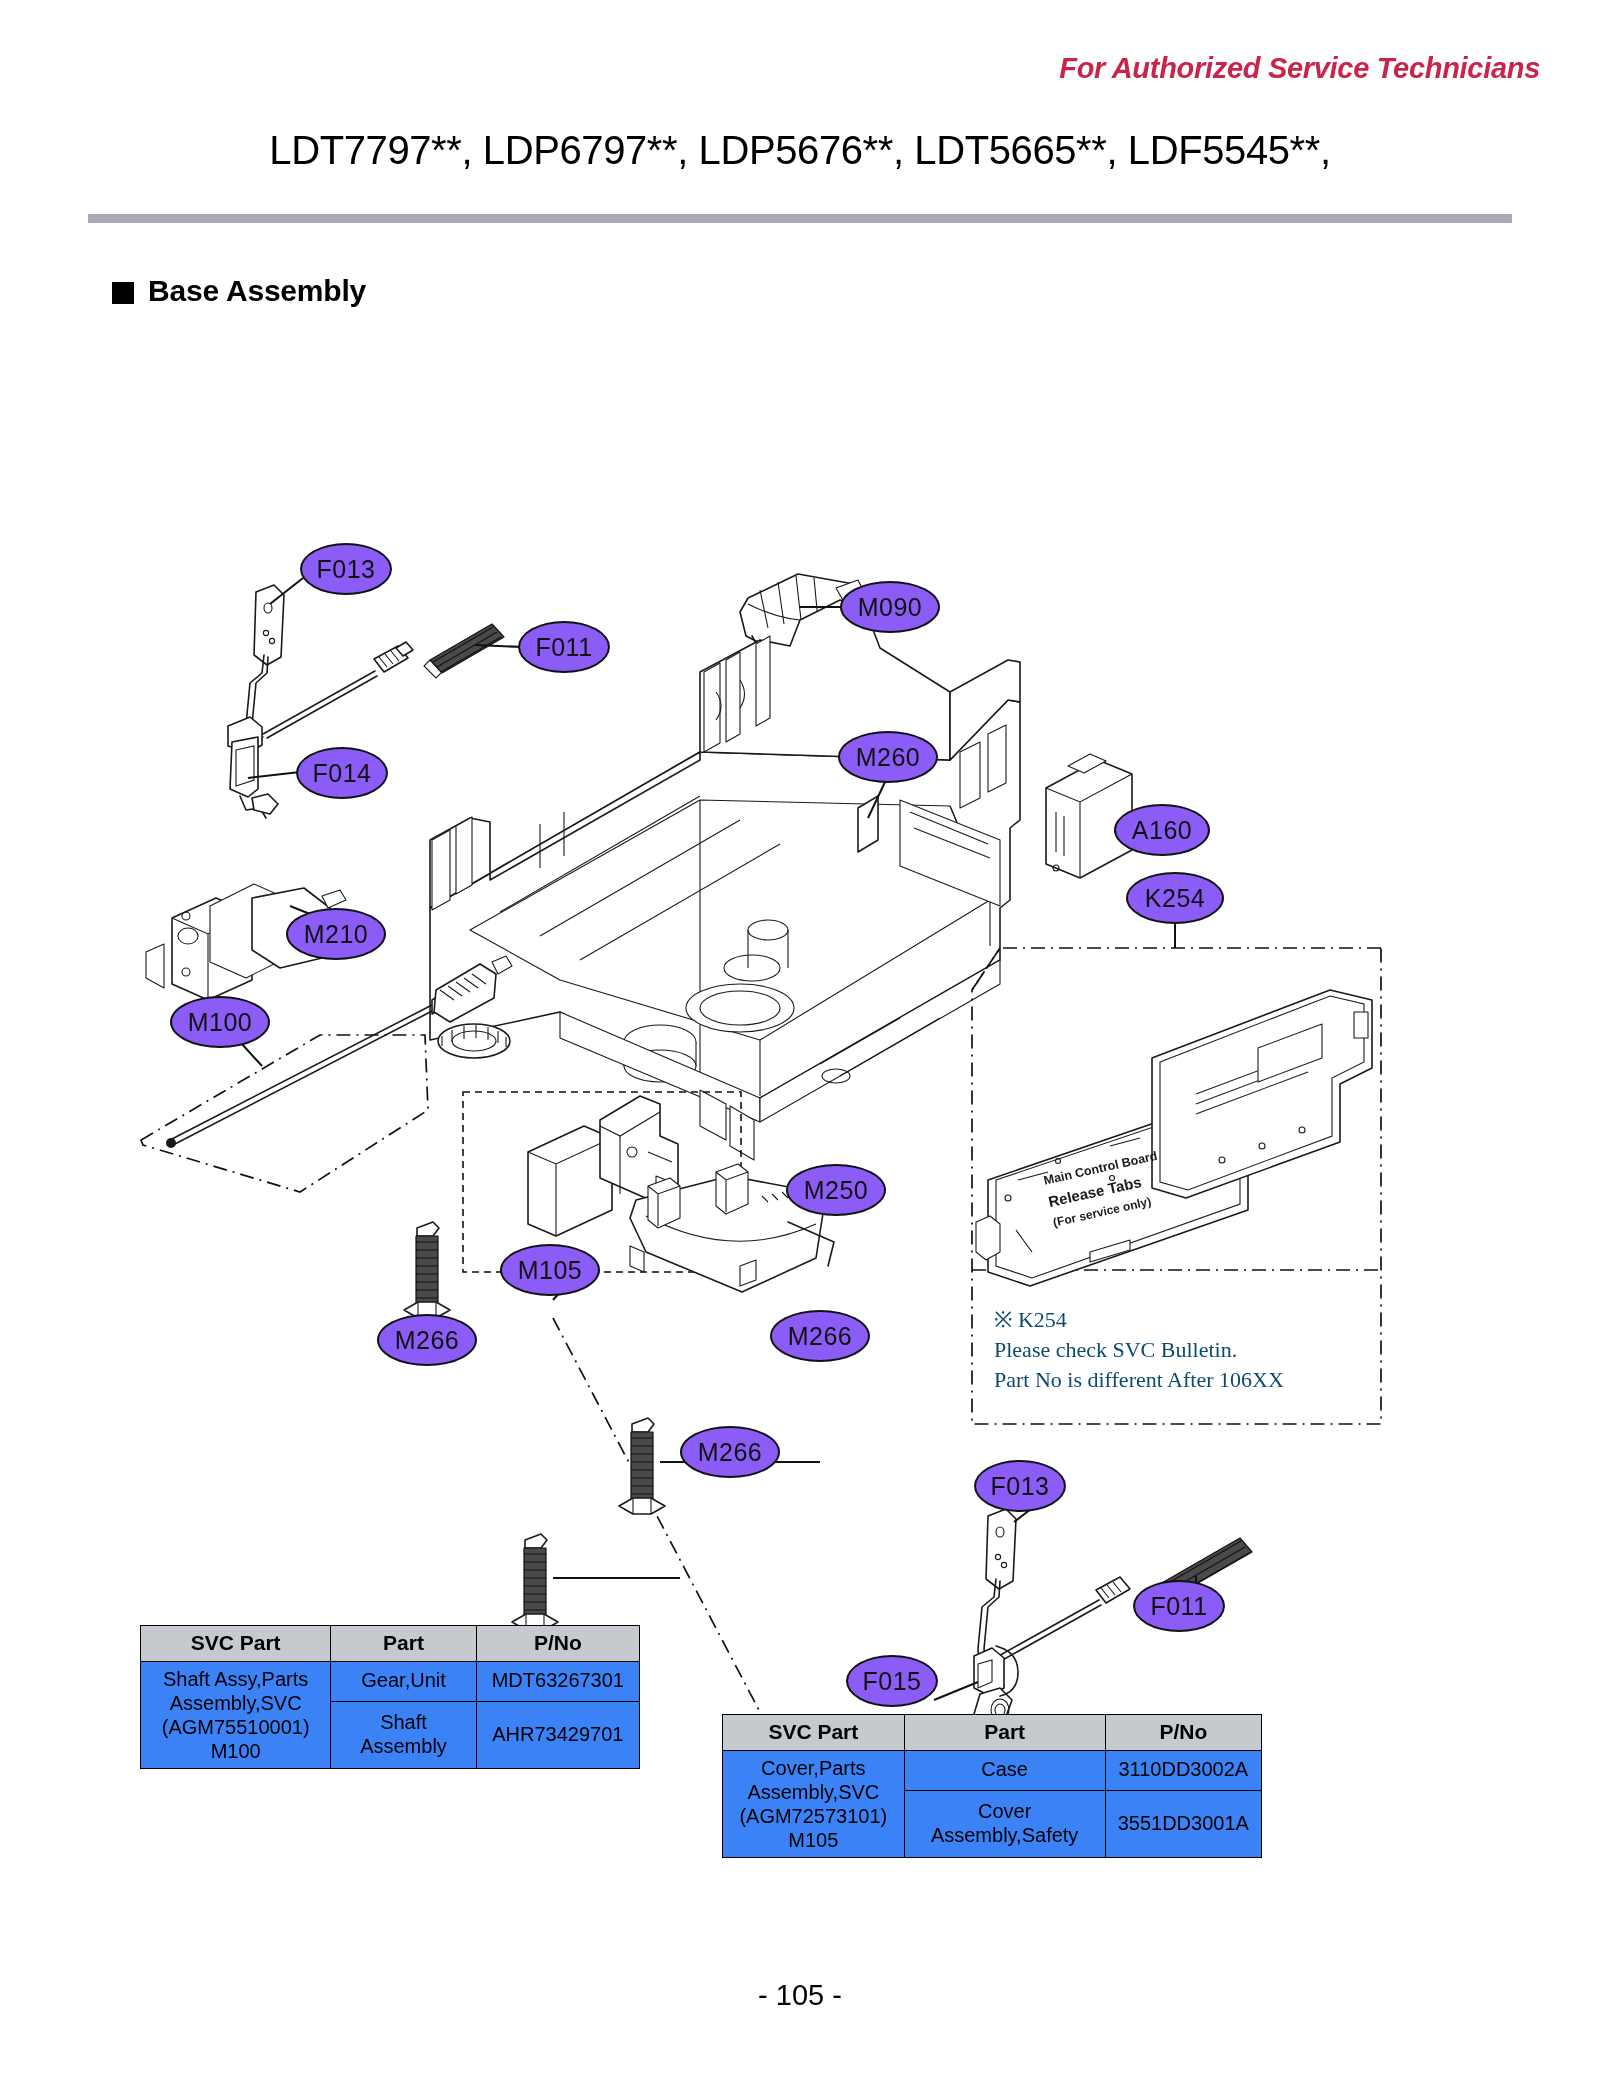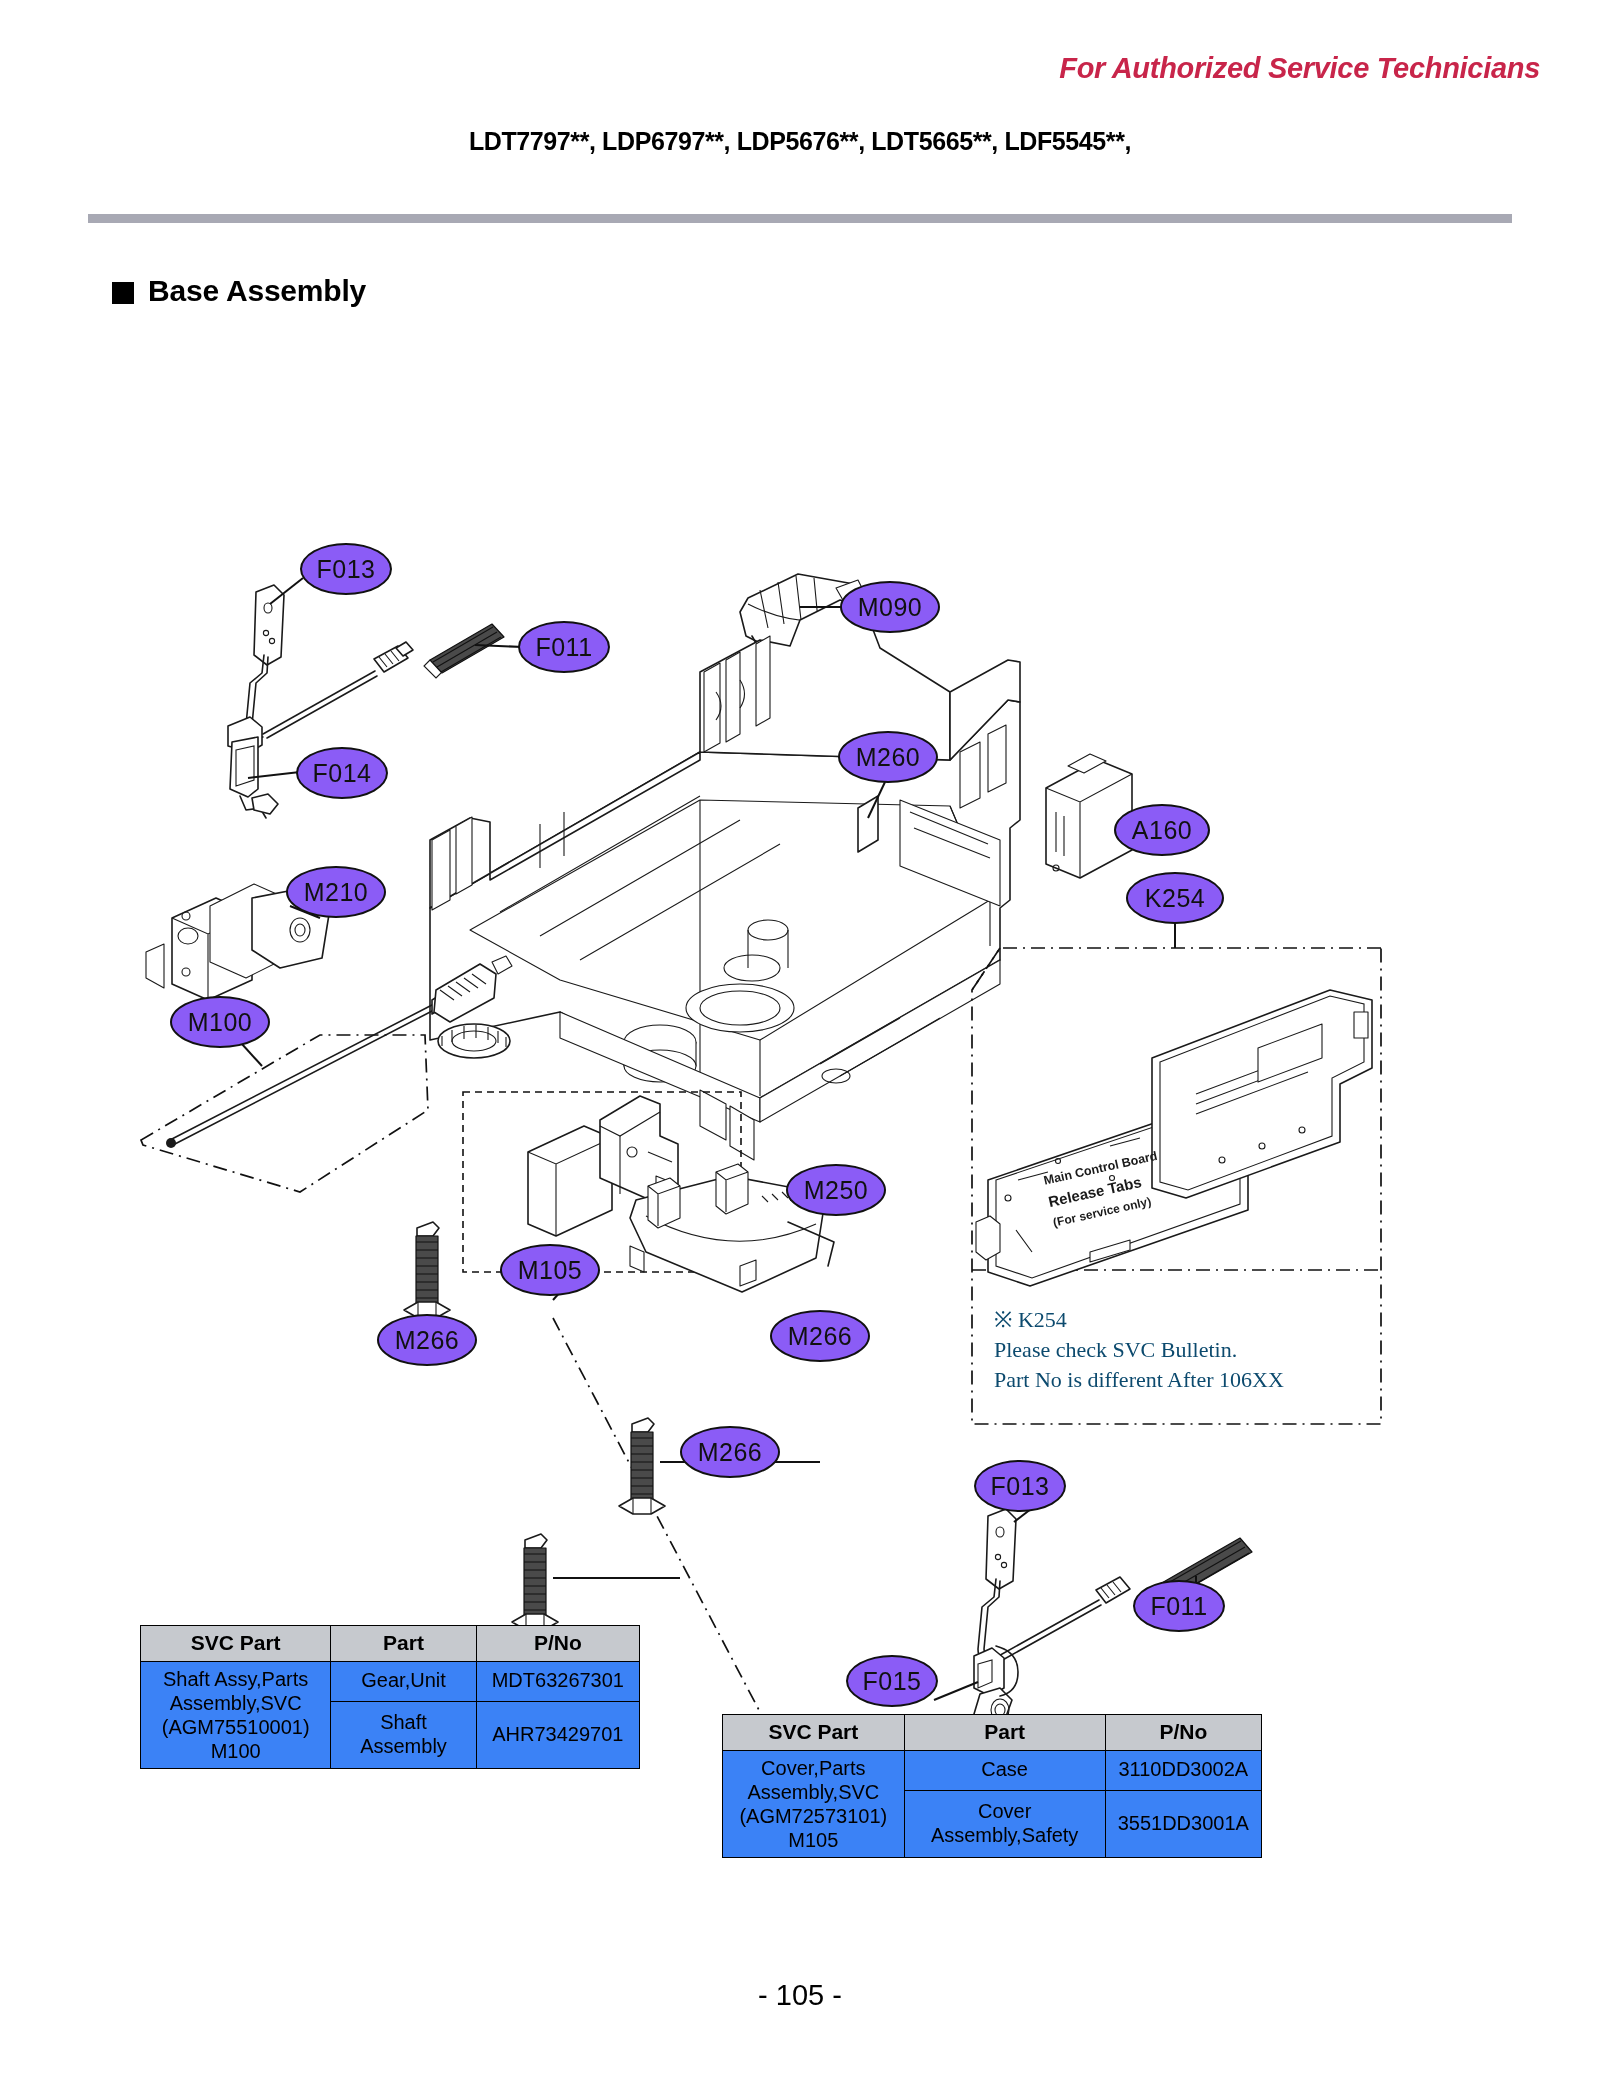--- a/index.html
+++ b/index.html
@@ -11,21 +11,21 @@
 
   
   .hdr-tech{
     position:absolute;right:60px;top:52px;
     font-size:29px;font-weight:bold;font-style:italic;
     letter-spacing:-0.3px;
     color:#C8254A;white-space:nowrap;
   }
   .hdr-models{
     position:absolute;left:0;right:0;top:125px;
-    text-align:center;font-size:25px;font-weight:bold;
+    text-align:center;font-size:40px;font-weight:normal;
     line-height:1.28;letter-spacing:-0.4px;
   }
   .hdr-models .l2{display:block;}
   .hdr-rule{
     position:absolute;left:88px;right:88px;top:214px;
     height:9px;background:#A8A9B4;
   }
   .sec-title{
     position:absolute;left:148px;top:274px;
     font-size:30px;font-weight:bold;letter-spacing:-0.2px;
@@ -404,21 +404,21 @@
     </div>
 
     <div class="callout" style="left:1114px;top:804px;width:96px;height:52px;">
       <span>A160</span>
     </div>
 
     <div class="callout" style="left:1126px;top:872px;width:98px;height:52px;">
       <span>K254</span>
     </div>
 
-    <div class="callout" style="left:286px;top:866px;width:100px;height:52px;">
+    <div class="callout" style="left:286px;top:908px;width:100px;height:52px;">
       <span>M210</span>
     </div>
 
     <div class="callout" style="left:170px;top:996px;width:100px;height:52px;">
       <span>M100</span>
     </div>
 
     <div class="callout" style="left:786px;top:1164px;width:100px;height:52px;">
       <span>M250</span>
     </div>

